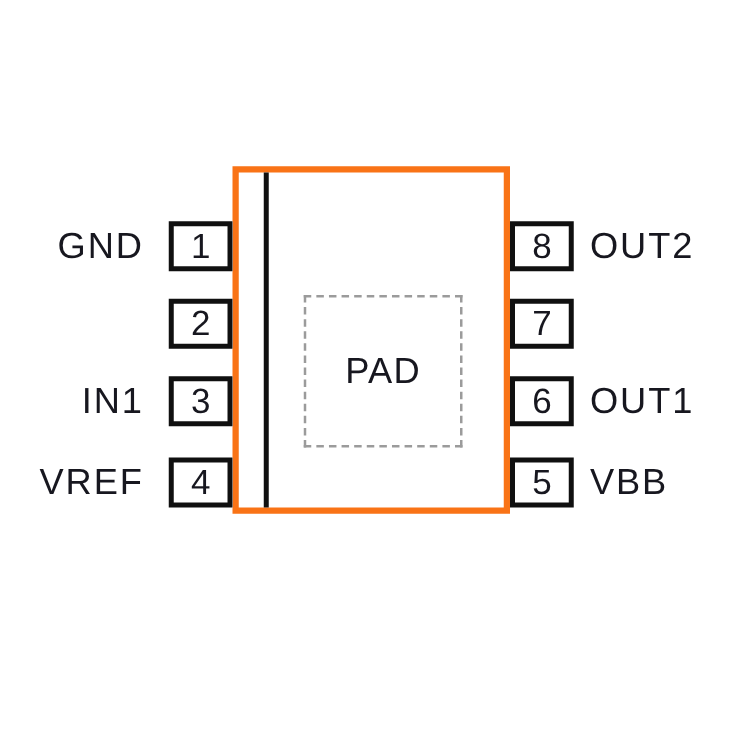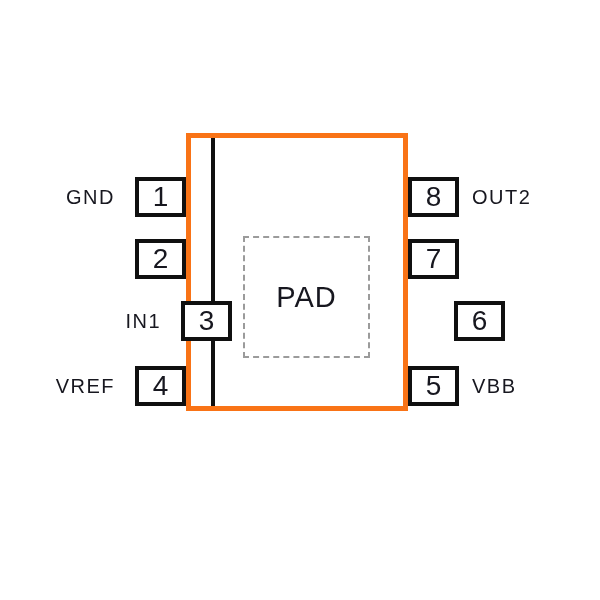--- a/index.html
+++ b/index.html
@@ -68,31 +68,31 @@
     font-size: 28px;
     color: #17171f;
   }
   .nb.left  { left: 135px; }
   .nb.right { left: 408px; }
   
   .lbl {
     position: absolute;
     height: 40px;
     line-height: 40px;
-    font-size: 20px;
+    font-size: 29px;
     letter-spacing: 1.5px;
     color: #17171f;
     white-space: nowrap;
   }
   .lbl.left  { left: 0; width: 115px; text-align: right; }
   .lbl.right { left: 472px; text-align: right; }
   
   .r0 { top: 177px; }
   .r1 { top: 239px; }
-  .r2 { top: 301px; margin-left: 46px; }
+  .r2 { top: 301px; }
   .r3 { top: 366px; }
 </style>
 </head>
 <body>
 
 <div class="canvas">
 
   <div class="chip-body">
     <div class="pin1-line"></div>
     <div class="pad-box">
@@ -108,15 +108,16 @@
   <div class="nb left r1">2</div>
   <div class="nb left r2">3</div>
   <div class="nb left r3">4</div>
 
   <div class="nb right r0">8</div>
   <div class="nb right r1">7</div>
   <div class="nb right r2">6</div>
   <div class="nb right r3">5</div>
 
   <div class="lbl right r0">OUT2</div>
+  <div class="lbl right r2">OUT1</div>
   <div class="lbl right r3">VBB</div>
 
 </div>
 
 </body></html>

